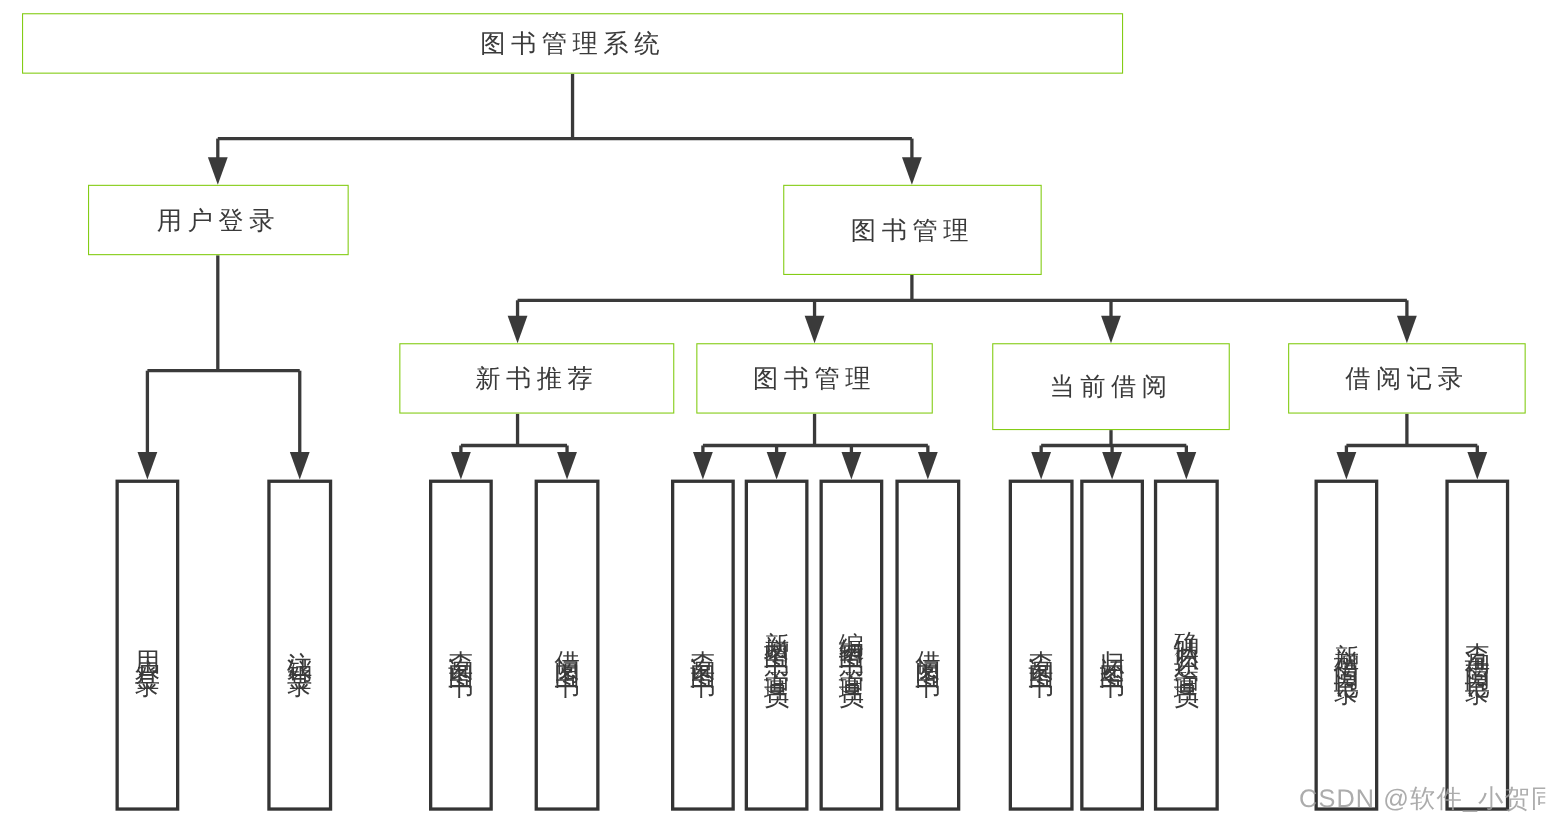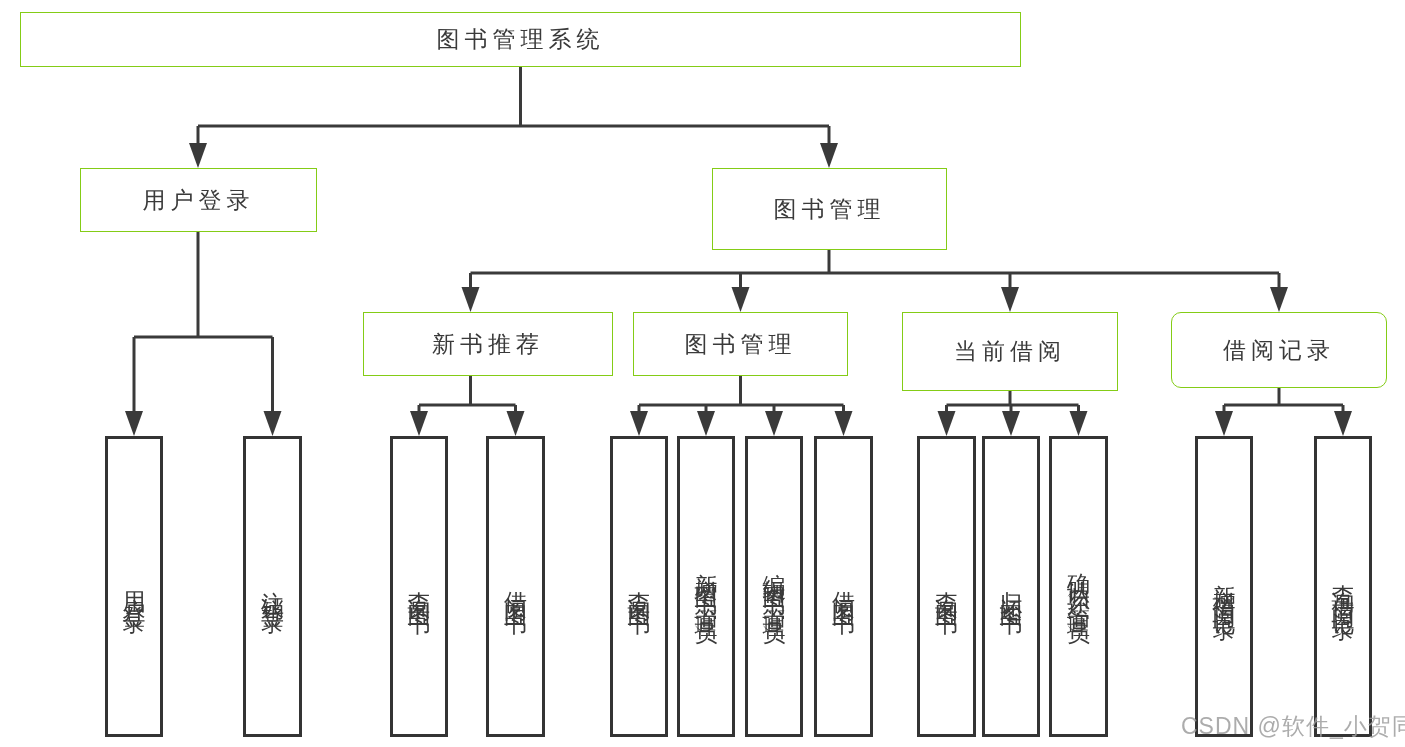--- a/index.html
+++ b/index.html
@@ -133,21 +133,21 @@
   </svg>
 
   <div class="box" style="left:20px; top:12px; width:1001px; height:55px;">图书管理系统</div>
 
   <div class="box" style="left:80px; top:168px; width:237px; height:64px;">用户登录</div>
   <div class="box" style="left:712px; top:168px; width:235px; height:82px;">图书管理</div>
 
   <div class="box" style="left:363px; top:312px; width:250px; height:64px;">新书推荐</div>
   <div class="box" style="left:633px; top:312px; width:215px; height:64px;">图书管理</div>
   <div class="box" style="left:902px; top:312px; width:216px; height:79px;">当前借阅</div>
-  <div class="box" style="left:1171px; top:312px; width:216px; height:76px;border-radius:10px;">借阅记录</div>
+  <div class="box" style="left:1171px; top:312px; width:216px; height:64px;">借阅记录</div>
 
   <div class="vbox" style="left:105px; width:58px;">用户登录</div>
   <div class="vbox" style="left:243px; width:59px;">注销登录</div>
 
   <div class="vbox" style="left:390px; width:58px;">查询图书</div>
   <div class="vbox" style="left:486px; width:59px;">借阅图书</div>
 
   <div class="vbox" style="left:610px; width:58px;">查询图书</div>
   <div class="vbox" style="left:677px; width:58px;">新增图书（管理员）</div>
   <div class="vbox" style="left:745px; width:58px;">编辑图书（管理员）</div>

